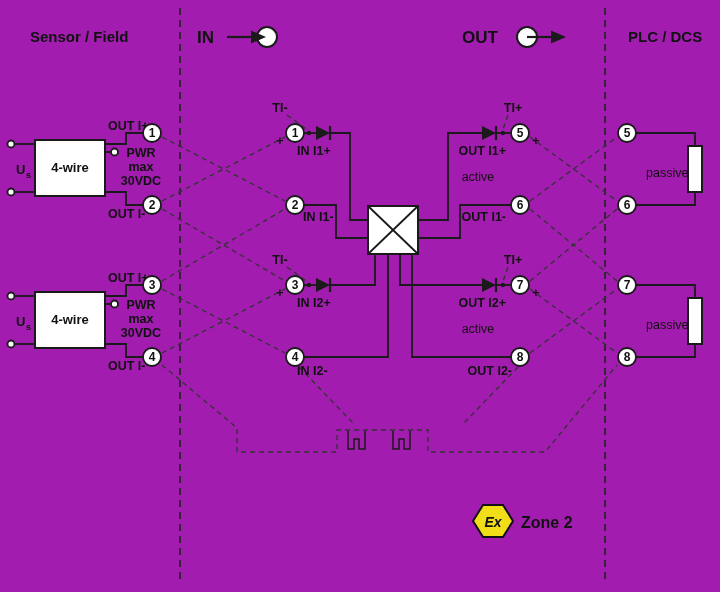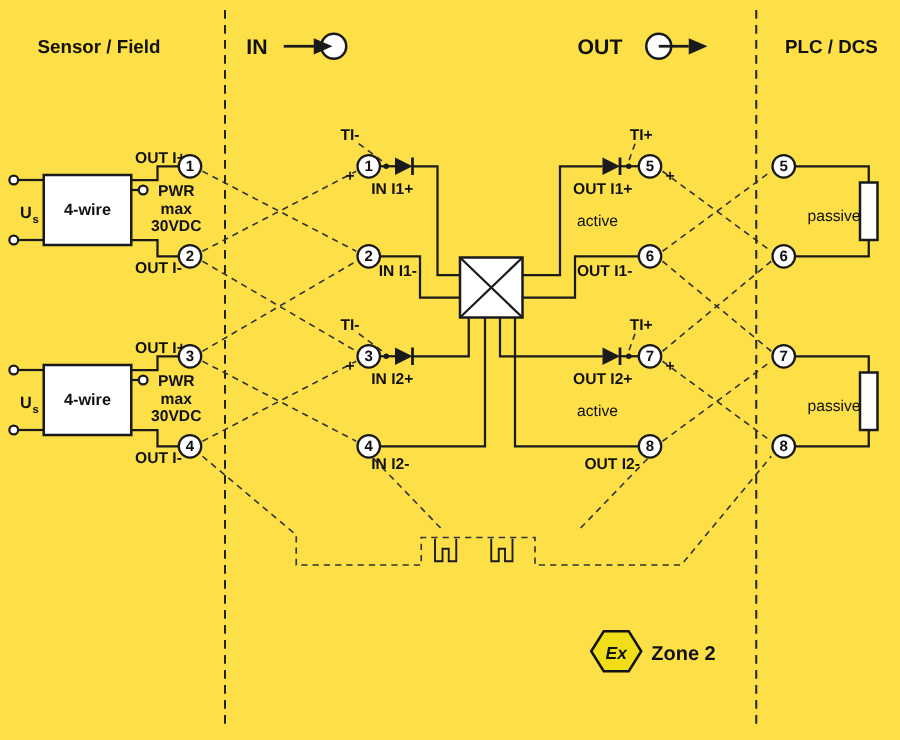--- a/index.html
+++ b/index.html
@@ -1,16 +1,16 @@
 <!DOCTYPE html>
 <html><head>
 <meta charset="utf-8">
 <style>
   html,body { margin:0; padding:0; background:#ffffff; }
-  .stage { position:relative; width:720px; height:592px; background:#fde047; overflow:hidden; }
+  .stage { position:relative; width:720px; height:592px; background:#a21caf; overflow:hidden; }
   svg { display:block; }
   .t { font-family:"Liberation Sans", sans-serif; fill:#111111; }
   .b { font-weight:bold; }
   .it { font-style:italic; }
   .f9  { font-size:9px; }
   .f11 { font-size:12px; }
   .f12 { font-size:12.5px; }
   .f13 { font-size:13px; }
   .f14 { font-size:14px; }
   .f15 { font-size:15px; }

